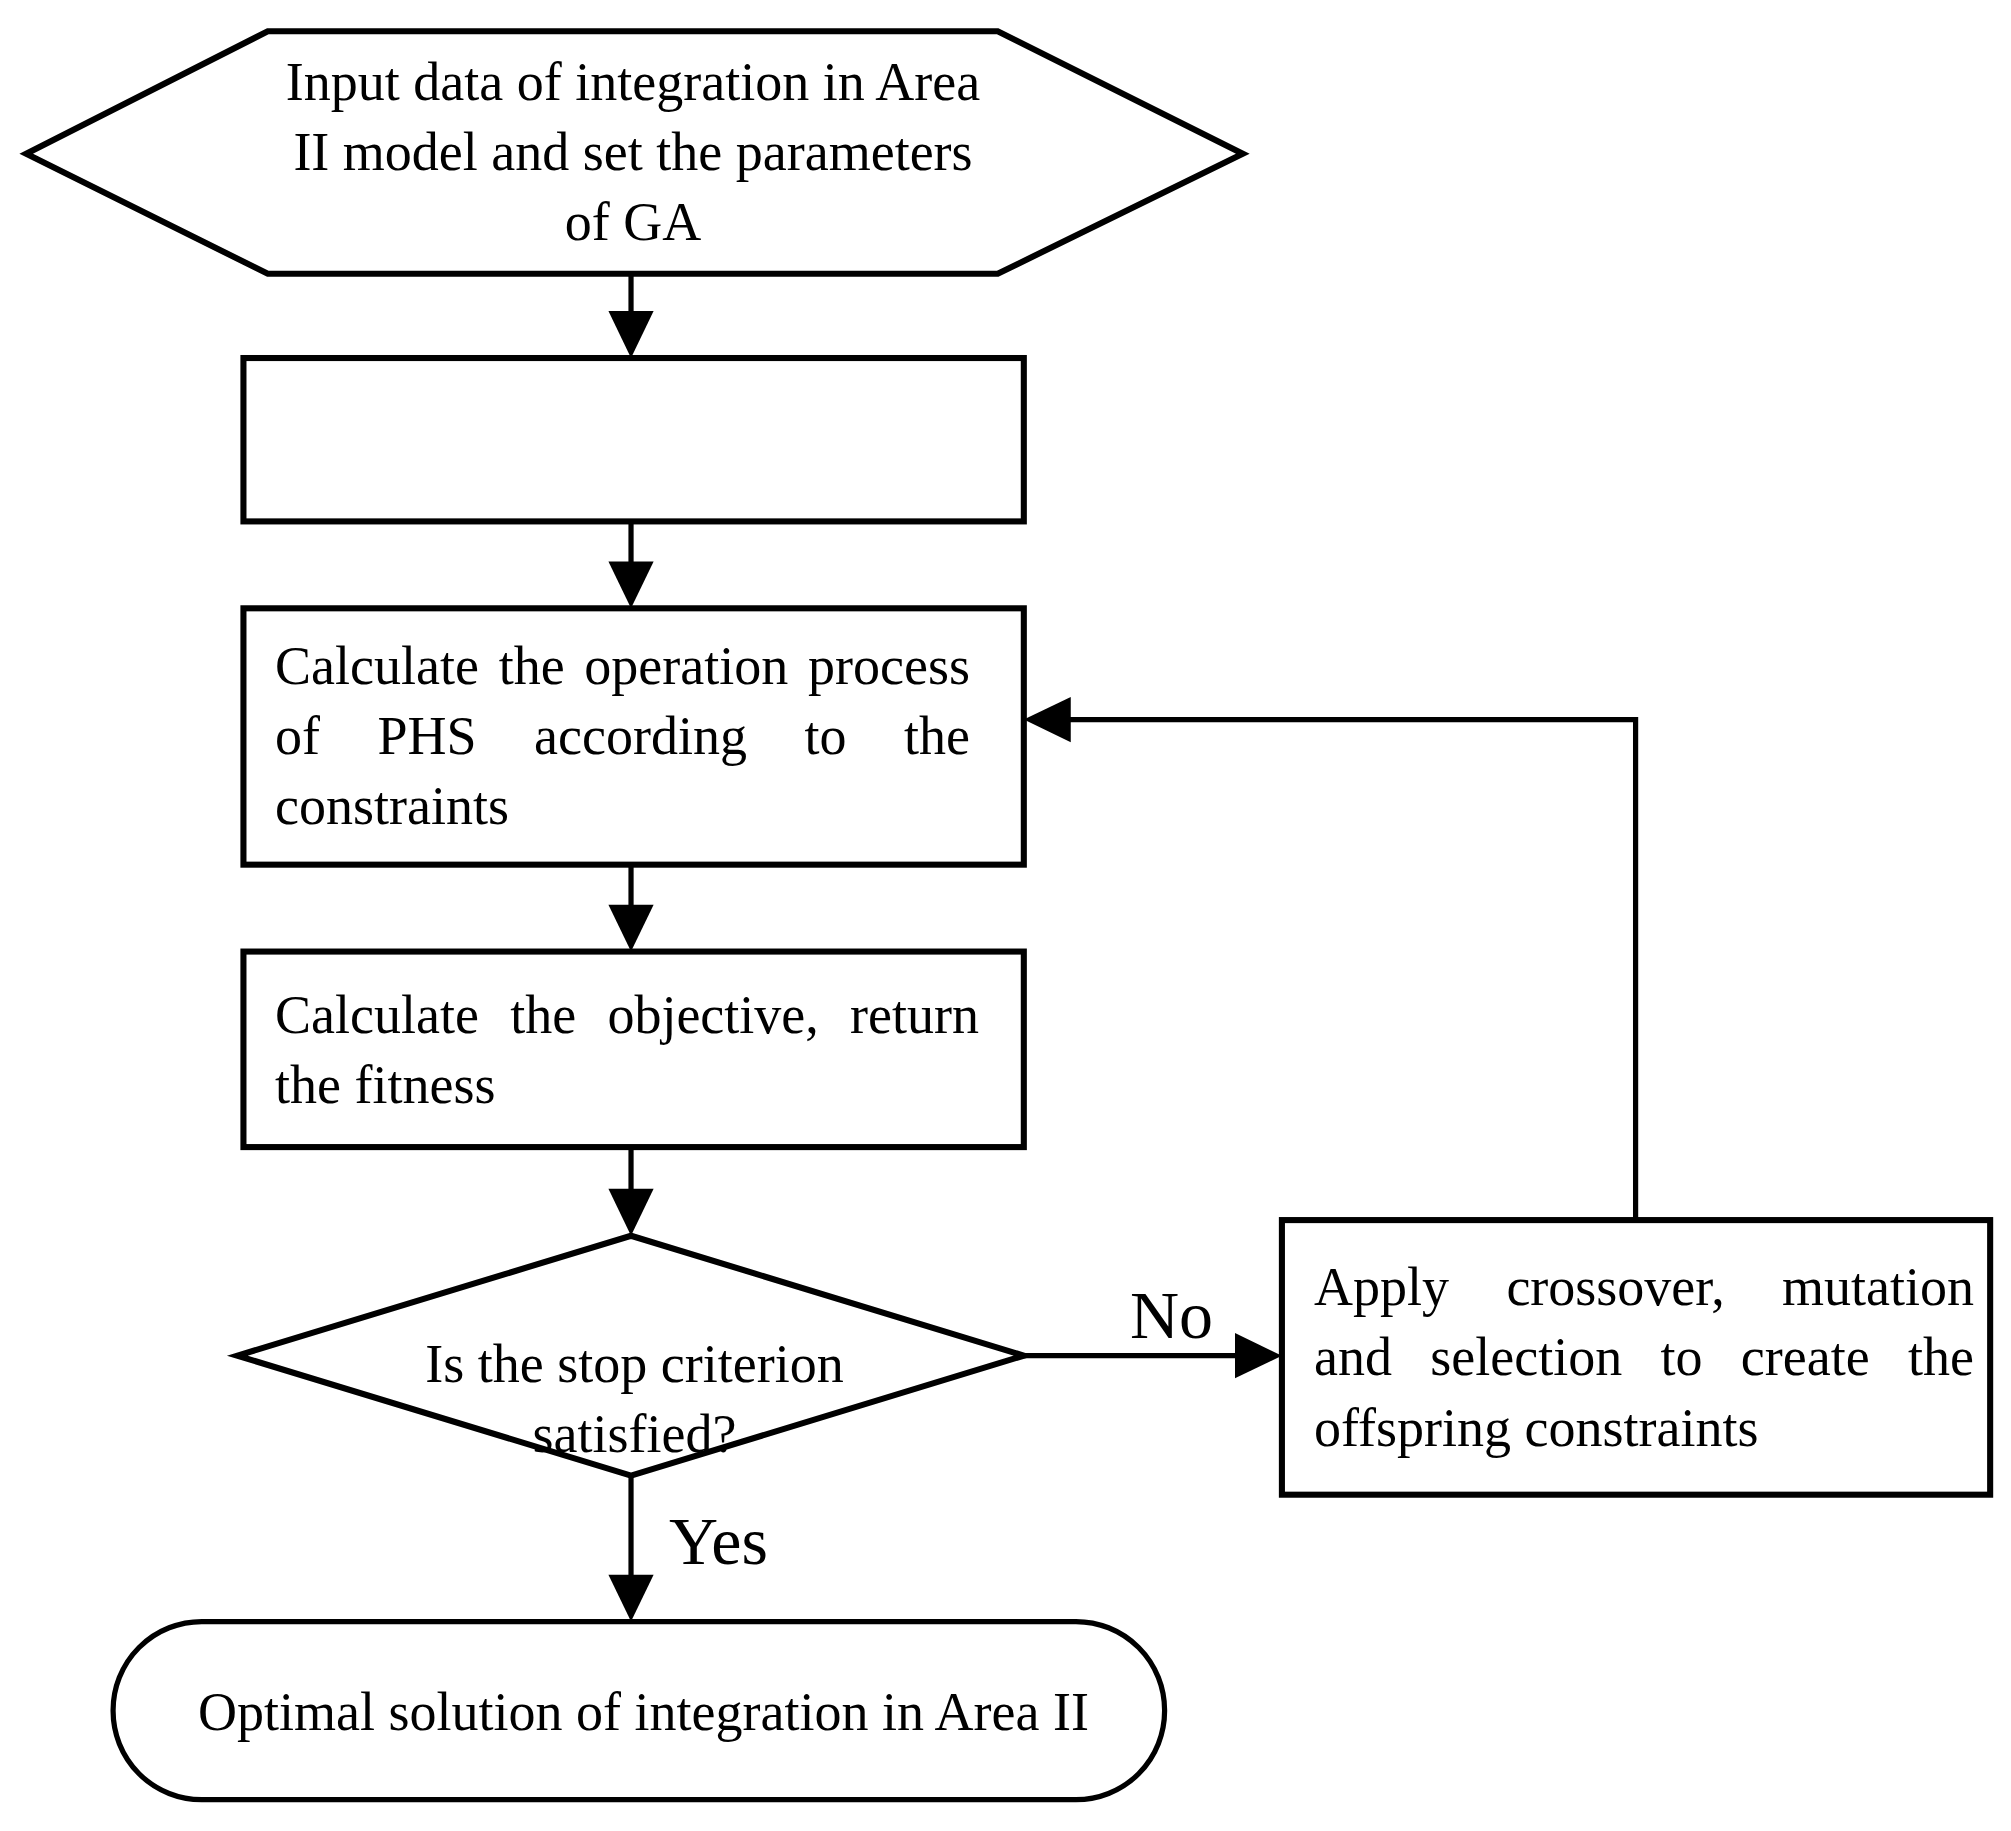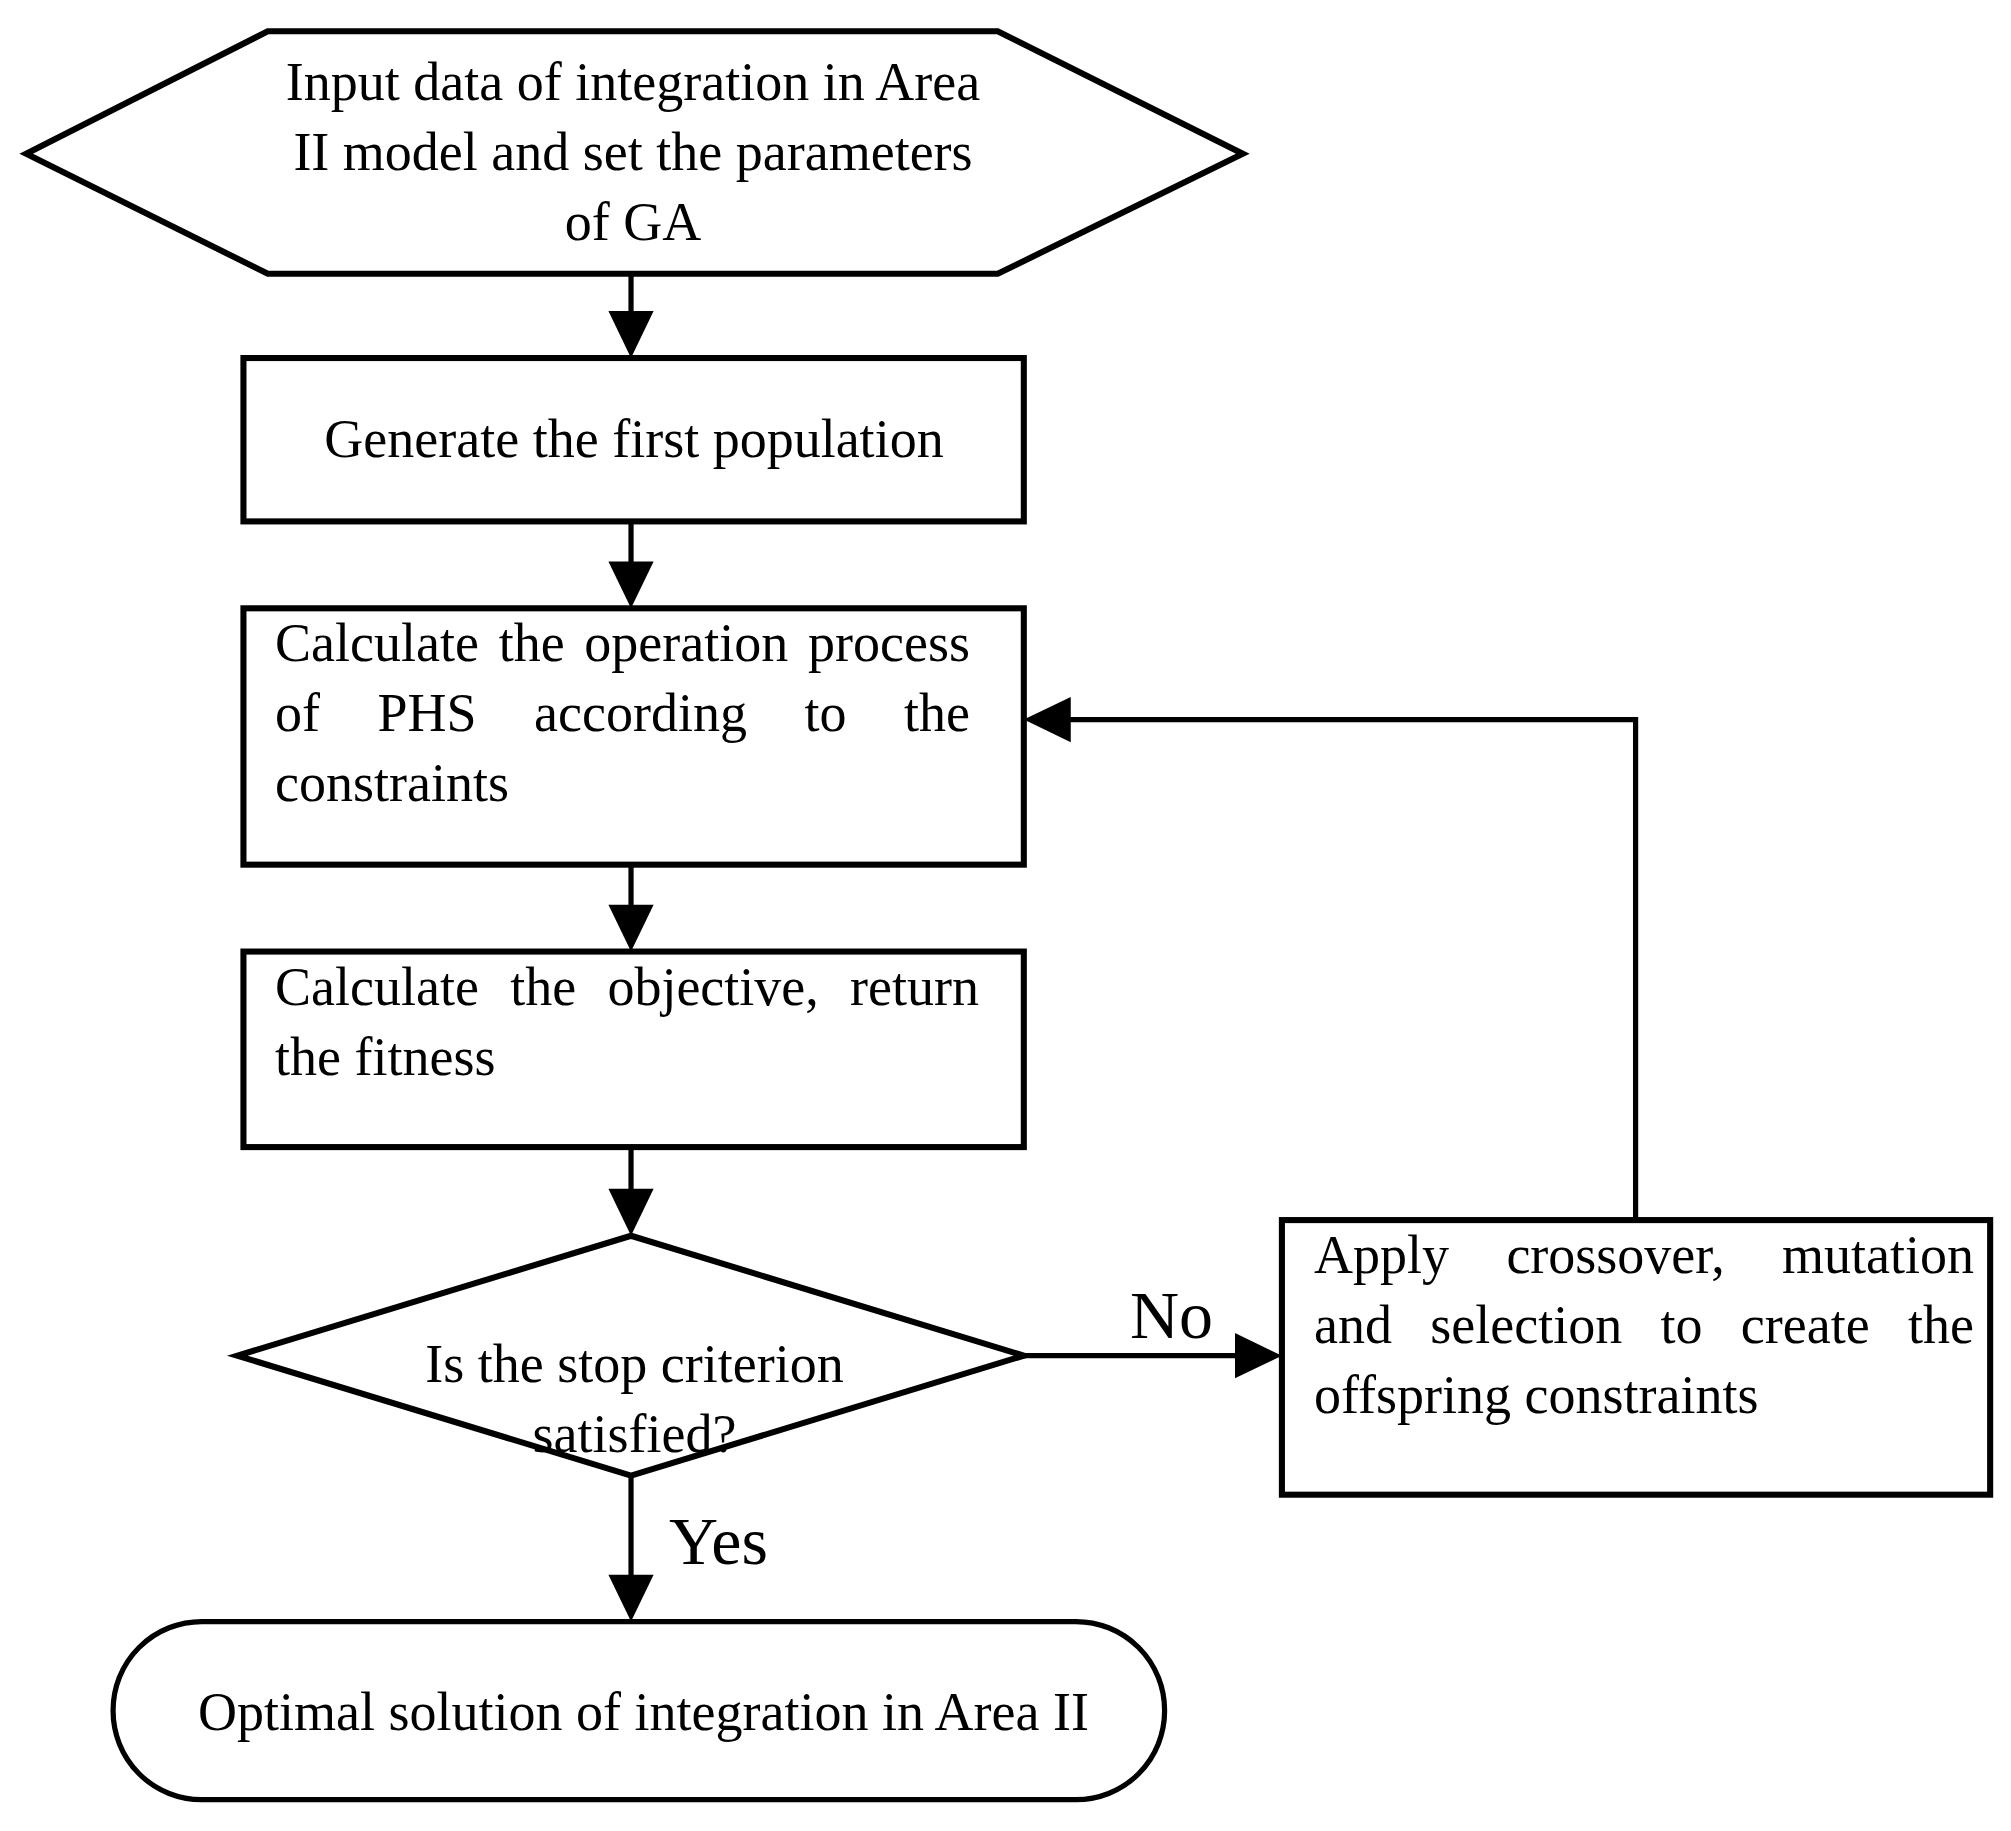--- a/index.html
+++ b/index.html
@@ -54,20 +54,21 @@
   }
   .node-text {
     display: flex;
     align-items: center;
     justify-content: center;
     text-align: center;
     font-size: 54px;
   }
   .node-text-just {
     display: flex;
+    align-items: center;
     text-align: justify;
     text-align-last: left;
     font-size: 54px;
   }
   .node-text-just > span { width: 100%; display: block; }
   .edge-label {
     font-size: 68px;
     text-align: left;
   }
   
@@ -120,21 +121,20 @@
     <path class="conn" d="M 726 1698 L 726 1836"></path>
     <polygon class="arrowhead" points="726,1866 700,1812 752,1812"></polygon>
 
     <path class="conn" d="M 1882 1404 L 1882 828 L 1208 828"></path>
     <polygon class="arrowhead" points="1178,828 1232,802 1232,854"></polygon>
 
   </svg>
 
   <div class="txt node-text" id="start-text"><span>Input data of integration in Area II model and set the parameters of GA</span></div>
 
-  <div class="txt node-text" id="box1-text"><span>Generate the first population</span></div>
 
   <div class="txt node-text-just" id="box2-text"><span>Calculate the operation process of PHS according to the constraints</span></div>
 
   <div class="txt node-text-just" id="box3-text"><span>Calculate the objective, return the fitness</span></div>
 
   <div class="txt node-text" id="decision-text"><span>Is the stop criterion satisfied?</span></div>
 
   <div class="txt node-text-just" id="right-text"><span>Apply crossover, mutation and selection to create the offspring constraints</span></div>
 
   <div class="txt node-text" id="end-text"><span>Optimal solution of integration in Area II</span></div>

